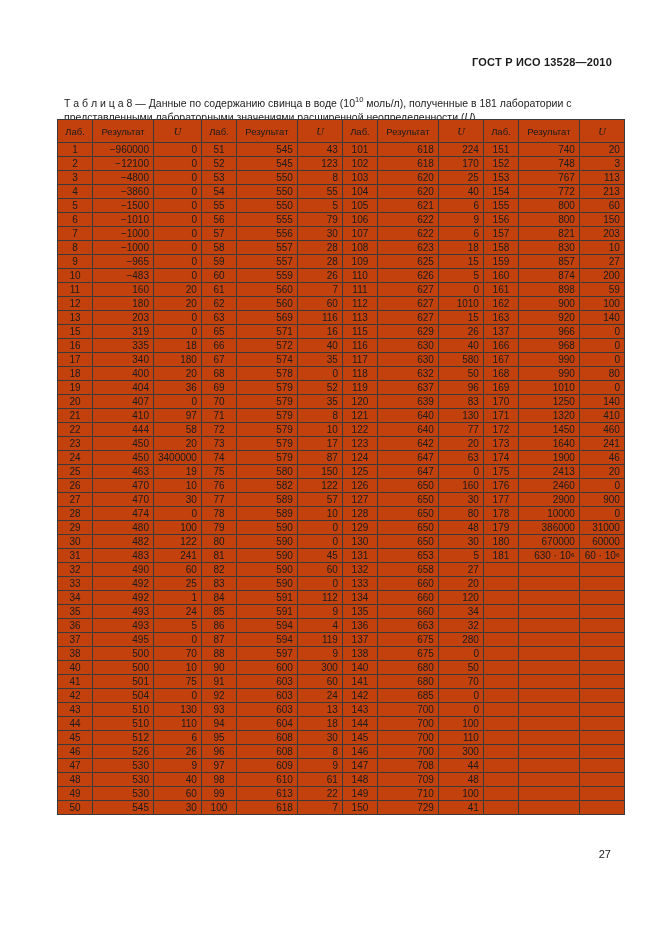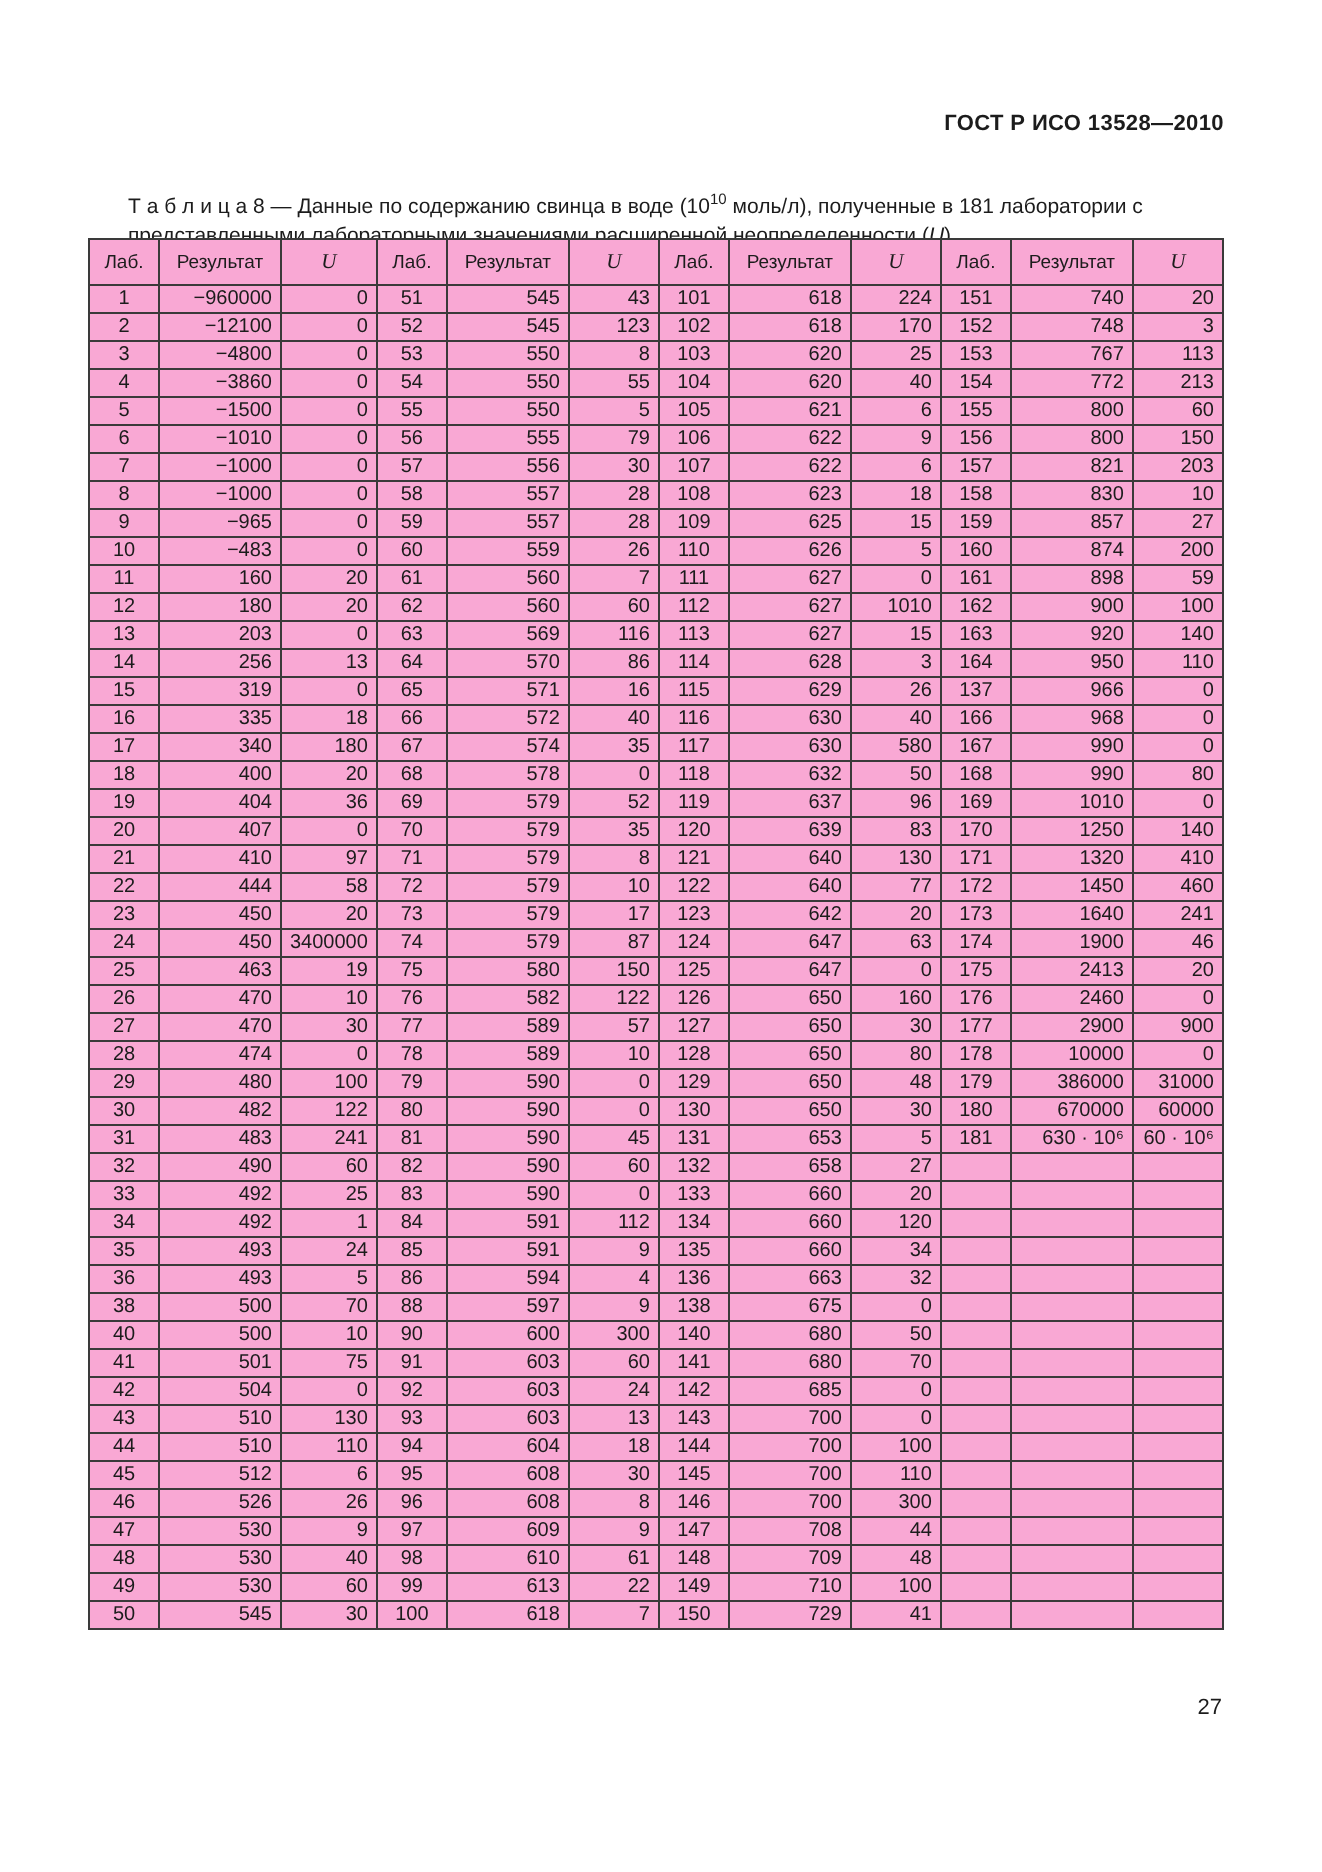--- a/index.html
+++ b/index.html
@@ -15,23 +15,23 @@
     position:absolute; top:56px; right:49px;
     font-size:11px; font-weight:700; letter-spacing:.2px;
   }
   .caption {
     position:absolute; top:79px; left:48px; width:567px;
     font-size:10.5px; line-height:1.35; margin:16px;
   }
   .caption sup { font-size:7.5px; }
   .caption i { font-style:italic; }
   table.gost {
-    position:absolute; top:119px; left:44px;
+    position:absolute; top:119px; left:57px;
     border-collapse:collapse; table-layout:fixed;
-    background:#f9a8d4;
+    background:#c2410c;
   }
   table.gost th, table.gost td {
     border:1px solid #3a3a3a;
     font-size:10px;
     white-space:nowrap; overflow:hidden;
   }
   table.gost th {
     height:20px; font-weight:400; font-size:9.5px;
     text-align:center; padding:1px 2px;
   }
@@ -262,34 +262,20 @@
           <td class="c-res">569</td>
           <td class="c-u">116</td>
           <td class="c-lab">113</td>
           <td class="c-res">627</td>
           <td class="c-u">15</td>
           <td class="c-lab">163</td>
           <td class="c-res">920</td>
           <td class="c-u">140</td>
         </tr>
         <tr>
-          <td class="c-lab">14</td>
-          <td class="c-res">256</td>
-          <td class="c-u">13</td>
-          <td class="c-lab">64</td>
-          <td class="c-res">570</td>
-          <td class="c-u">86</td>
-          <td class="c-lab">114</td>
-          <td class="c-res">628</td>
-          <td class="c-u">3</td>
-          <td class="c-lab">164</td>
-          <td class="c-res">950</td>
-          <td class="c-u">110</td>
-        </tr>
-        <tr>
           <td class="c-lab">15</td>
           <td class="c-res">319</td>
           <td class="c-u">0</td>
           <td class="c-lab">65</td>
           <td class="c-res">571</td>
           <td class="c-u">16</td>
           <td class="c-lab">115</td>
           <td class="c-res">629</td>
           <td class="c-u">26</td>
           <td class="c-lab">137</td>
@@ -584,20 +570,34 @@
           <td class="c-res">594</td>
           <td class="c-u">4</td>
           <td class="c-lab">136</td>
           <td class="c-res">663</td>
           <td class="c-u">32</td>
           <td class="c-lab"></td>
           <td class="c-res"></td>
           <td class="c-u"></td>
         </tr>
         <tr>
+          <td class="c-lab">37</td>
+          <td class="c-res">495</td>
+          <td class="c-u">0</td>
+          <td class="c-lab">87</td>
+          <td class="c-res">594</td>
+          <td class="c-u">119</td>
+          <td class="c-lab">137</td>
+          <td class="c-res">675</td>
+          <td class="c-u">280</td>
+          <td class="c-lab"></td>
+          <td class="c-res"></td>
+          <td class="c-u"></td>
+        </tr>
+        <tr>
           <td class="c-lab">38</td>
           <td class="c-res">500</td>
           <td class="c-u">70</td>
           <td class="c-lab">88</td>
           <td class="c-res">597</td>
           <td class="c-u">9</td>
           <td class="c-lab">138</td>
           <td class="c-res">675</td>
           <td class="c-u">0</td>
           <td class="c-lab"></td>

